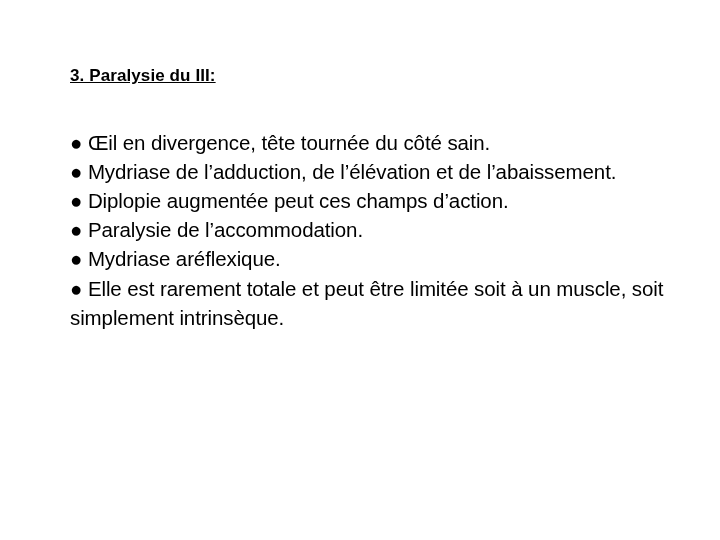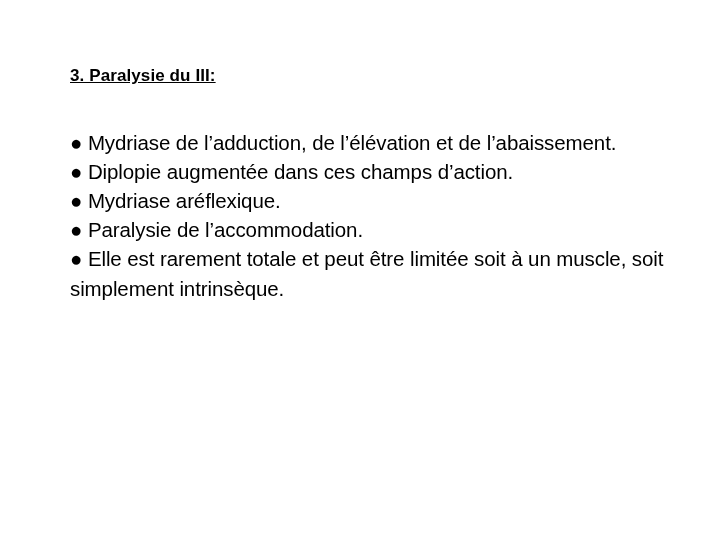--- a/index.html
+++ b/index.html
@@ -45,20 +45,21 @@
   }
 </style>
 </head>
 <body>
 
 <div class="slide">
 
   <div class="title">3. Paralysie du III:</div>
 
   <div class="body-block">
+    <div class="bullet-line">● Œil en divergence, tête tournée du côté sain.</div>
     <div class="bullet-line">● Mydriase de l’adduction, de l’élévation et de l’abaissement.</div>
-    <div class="bullet-line">● Diplopie augmentée dans ces champs d’action.</div>
+    <div class="bullet-line">● Diplopie augmentée peut ces champs d’action.</div>
+    <div class="bullet-line">● Paralysie de l’accommodation.</div>
     <div class="bullet-line">● Mydriase aréflexique.</div>
-    <div class="bullet-line">● Paralysie de l’accommodation.</div>
     <div class="bullet-line">● Elle est rarement totale et peut être limitée soit à un muscle, soit simplement intrinsèque.</div>
   </div>
 
 </div>
 
 </body></html>

